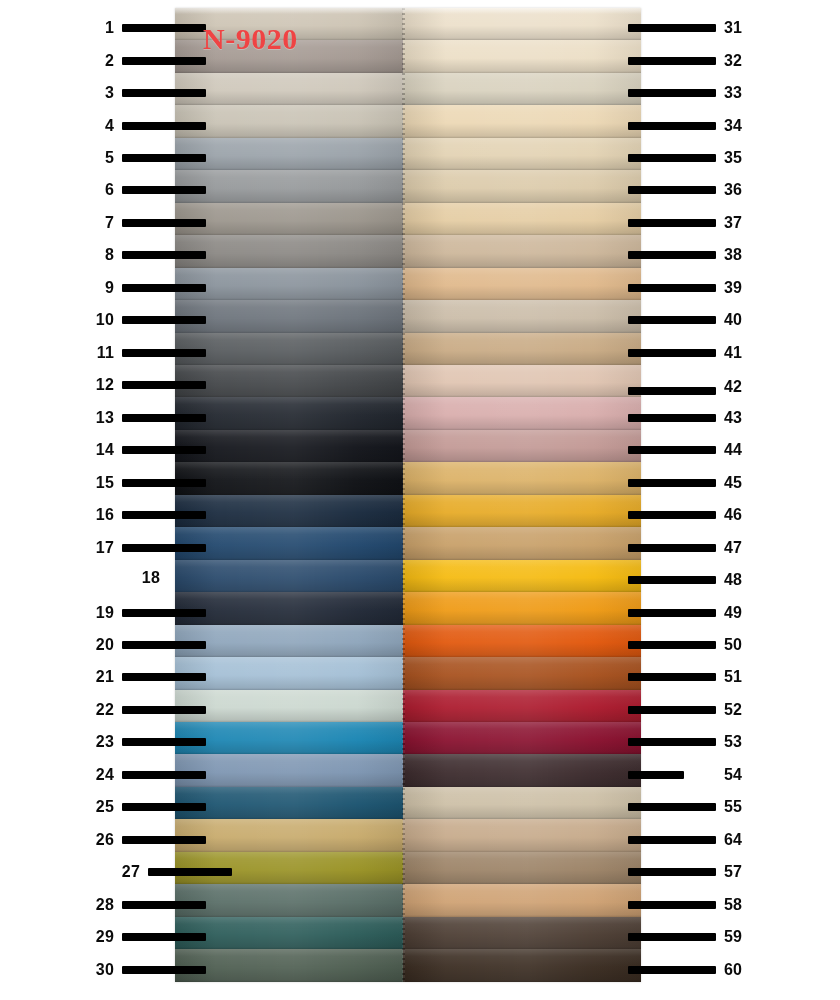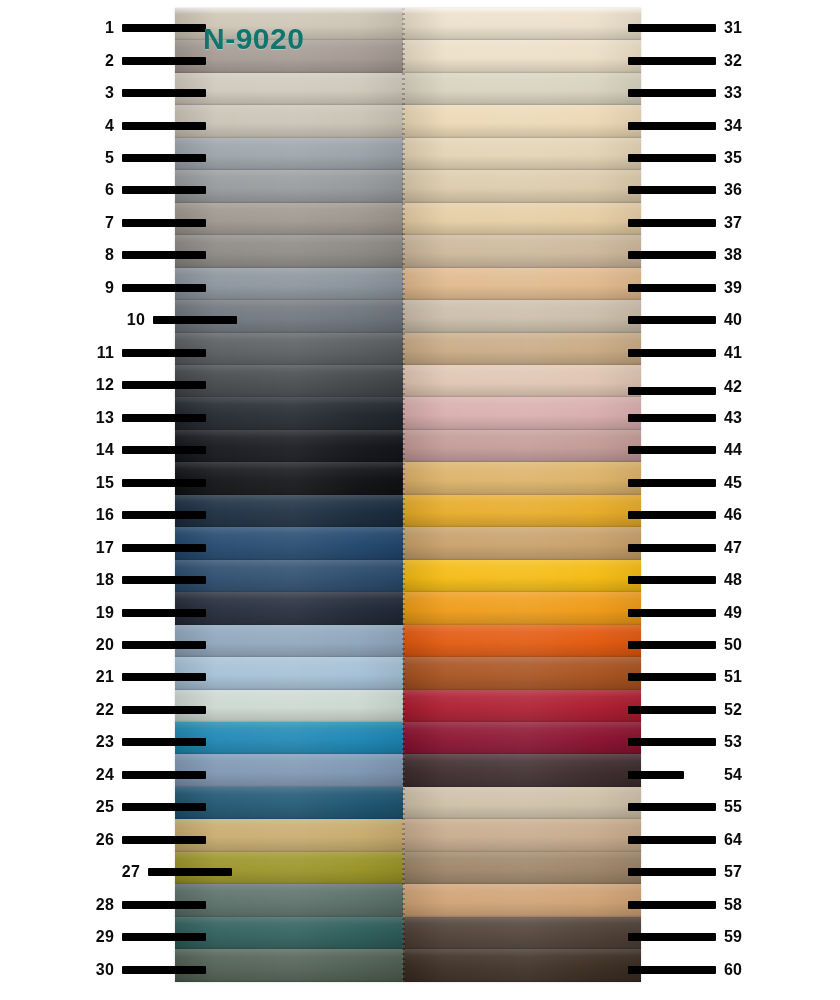--- a/index.html
+++ b/index.html
@@ -134,24 +134,25 @@
   .label.right .bar { flex: 1; margin-right: 8px; }
   .label.right .num { width: 26px; text-align: left; }
 
   
   .title {
     position: absolute;
     left: 203px;
     top: 22px;
     font-size: 30px;
     font-weight: bold;
-    color: #0f766e;
+    color: #ef4444;
     letter-spacing: .5px;
     z-index: 12;
     text-shadow: 0 1px 0 rgba(255,255,255,.25);
+    font-family: Liberation Serif, serif;
   }
 </style>
 </head>
 <body>
 
 <div id="sheet">
 
   <div class="fabric-panel">
     <div class="panel-top-edge"></div>
     <div class="fabric-col left" id="col-left">
@@ -253,21 +254,21 @@
         <span class="bar"></span>
       </div>
       <div class="label left" style="top: 245.396px;">
         <span class="num">8</span>
         <span class="bar"></span>
       </div>
       <div class="label left" style="top: 277.863px;">
         <span class="num">9</span>
         <span class="bar"></span>
       </div>
-      <div class="label left" style="top: 310.329px; margin-left: 31px;">
+      <div class="label left" style="top: 310.329px;">
         <span class="num">10</span>
         <span class="bar"></span>
       </div>
       <div class="label left" style="top: 342.796px;">
         <span class="num">11</span>
         <span class="bar"></span>
       </div>
       <div class="label left" style="top: 375.263px;">
         <span class="num">12</span>
         <span class="bar"></span>
@@ -285,21 +286,21 @@
         <span class="bar"></span>
       </div>
       <div class="label left" style="top: 505.129px;">
         <span class="num">16</span>
         <span class="bar"></span>
       </div>
       <div class="label left" style="top: 537.596px;">
         <span class="num">17</span>
         <span class="bar"></span>
       </div>
-      <div class="label left" style="top: 570.063px;">
+      <div class="label left" style="top: 570.063px; flex-direction: column;">
         <span class="num">18</span>
         <span class="bar"></span>
       </div>
       <div class="label left" style="top: 602.529px;">
         <span class="num">19</span>
         <span class="bar"></span>
       </div>
       <div class="label left" style="top: 634.996px;">
         <span class="num">20</span>
         <span class="bar"></span>

